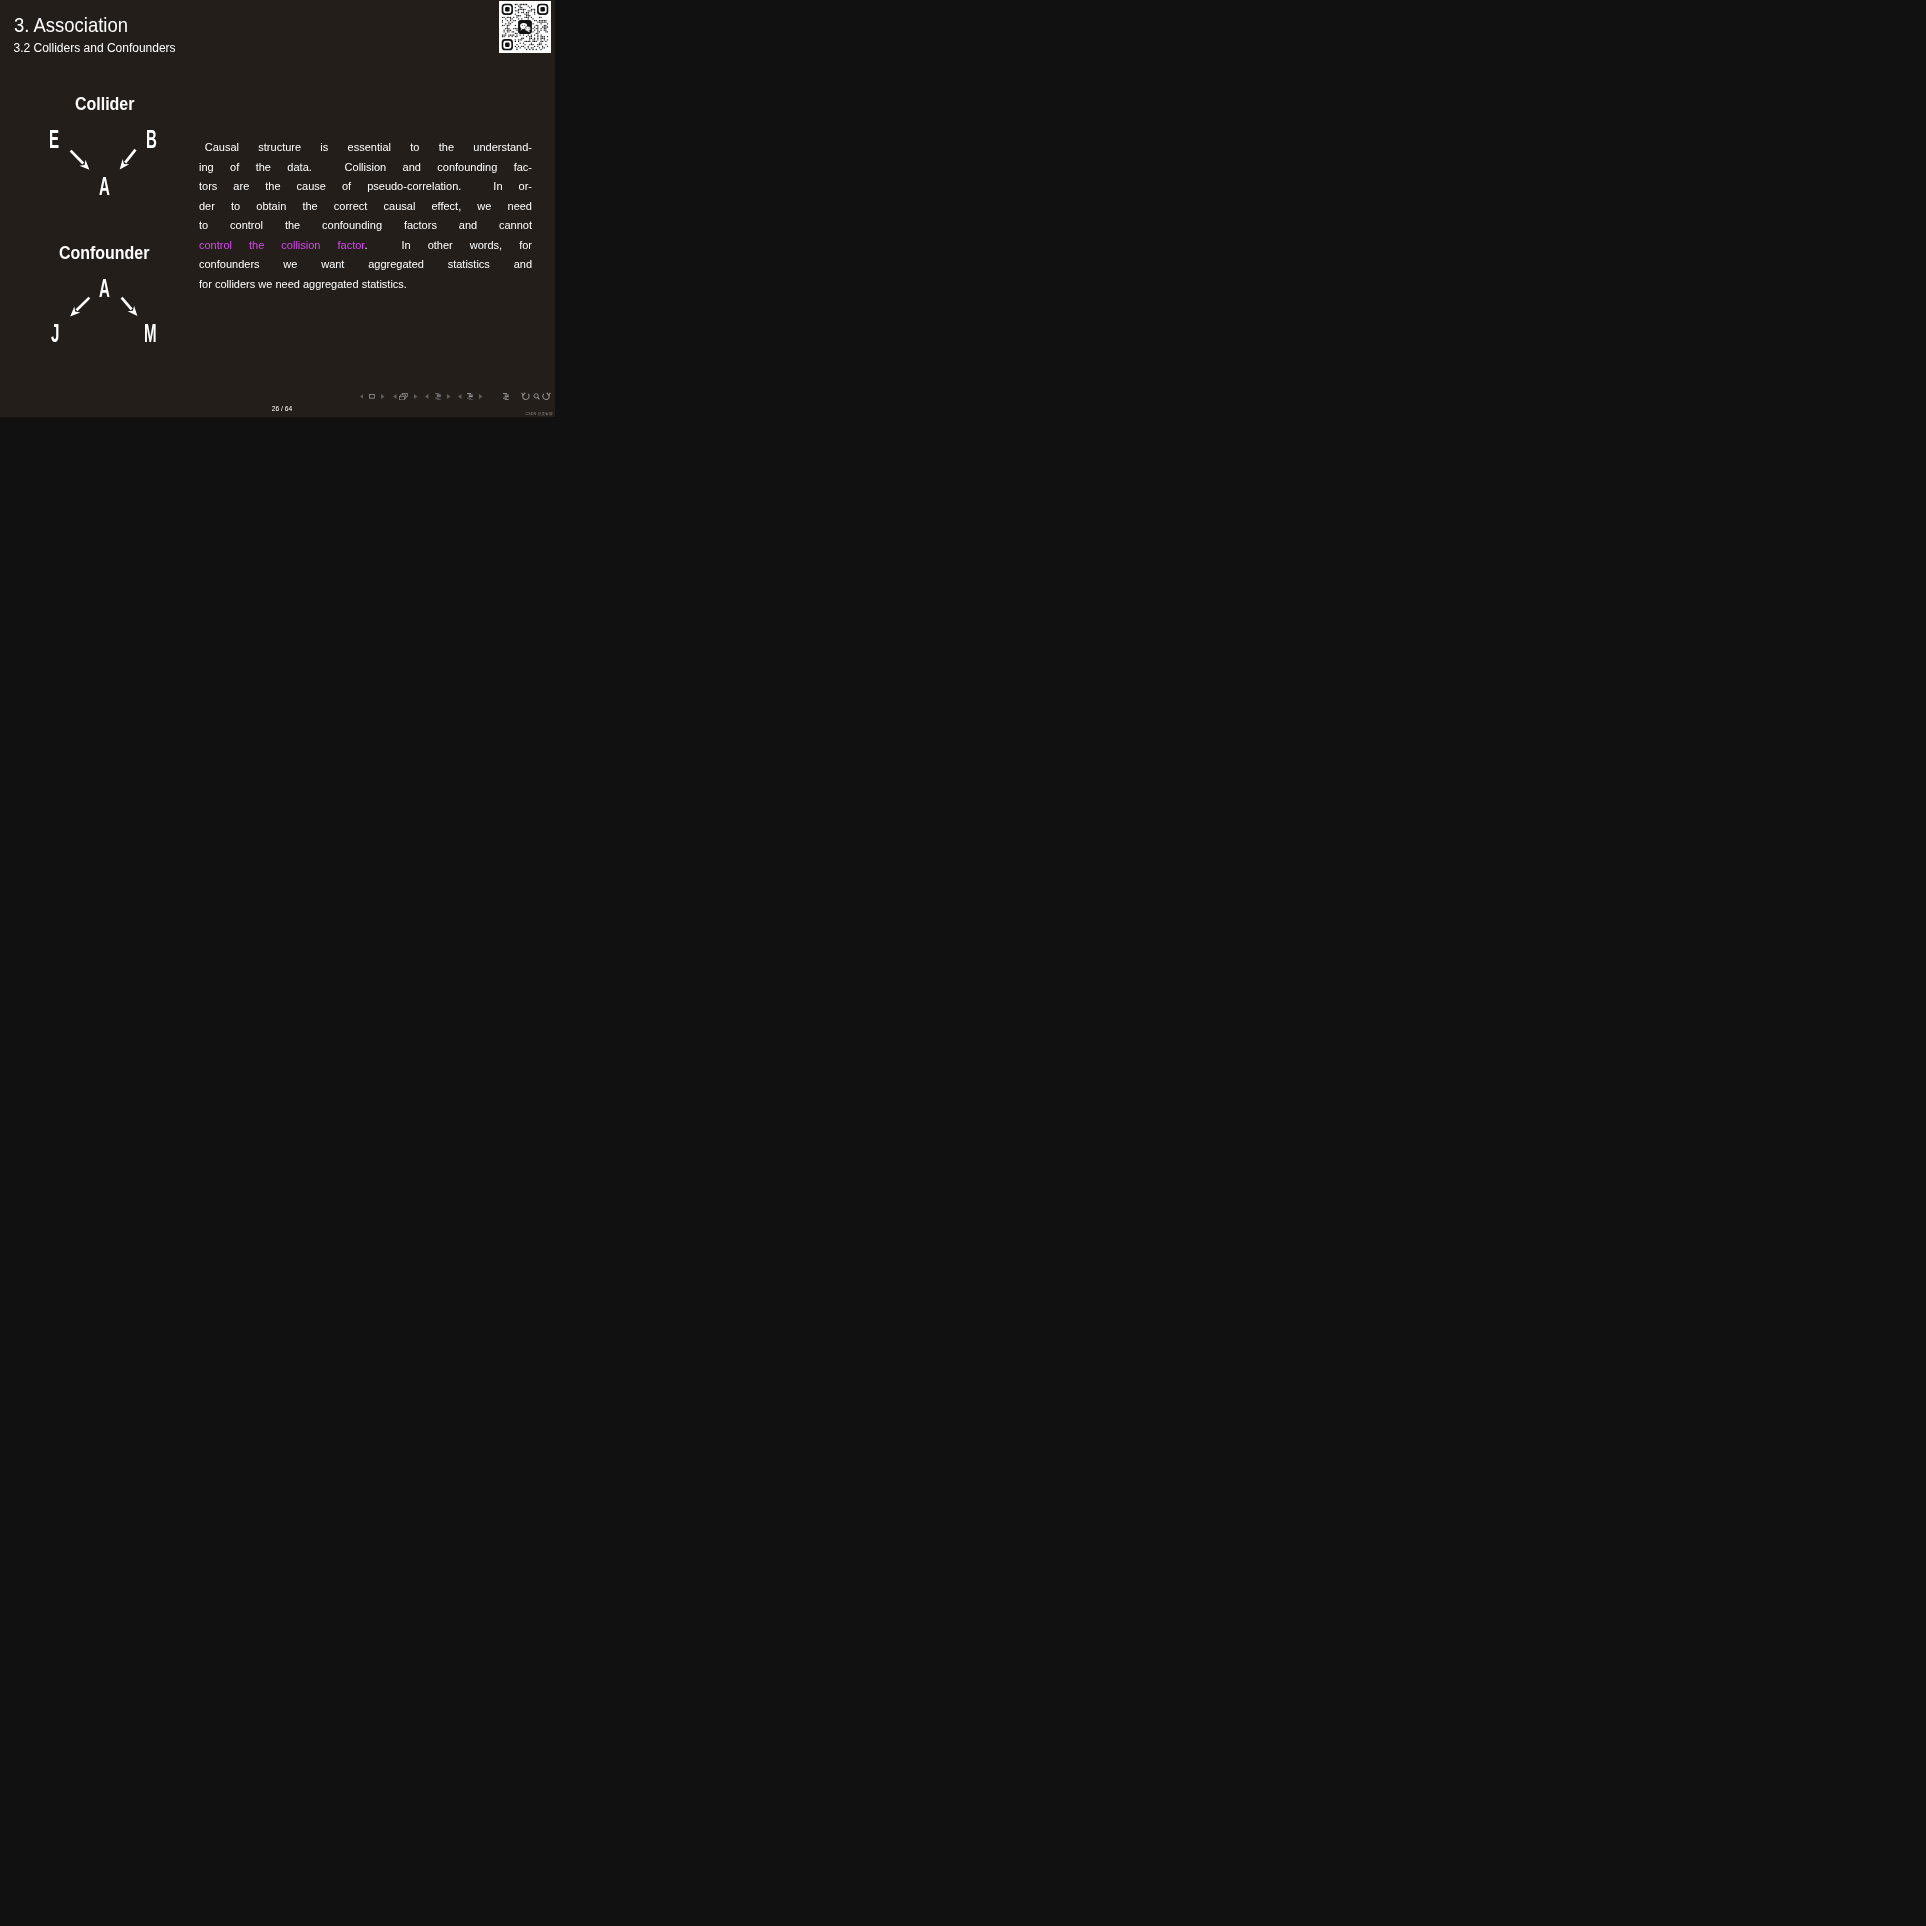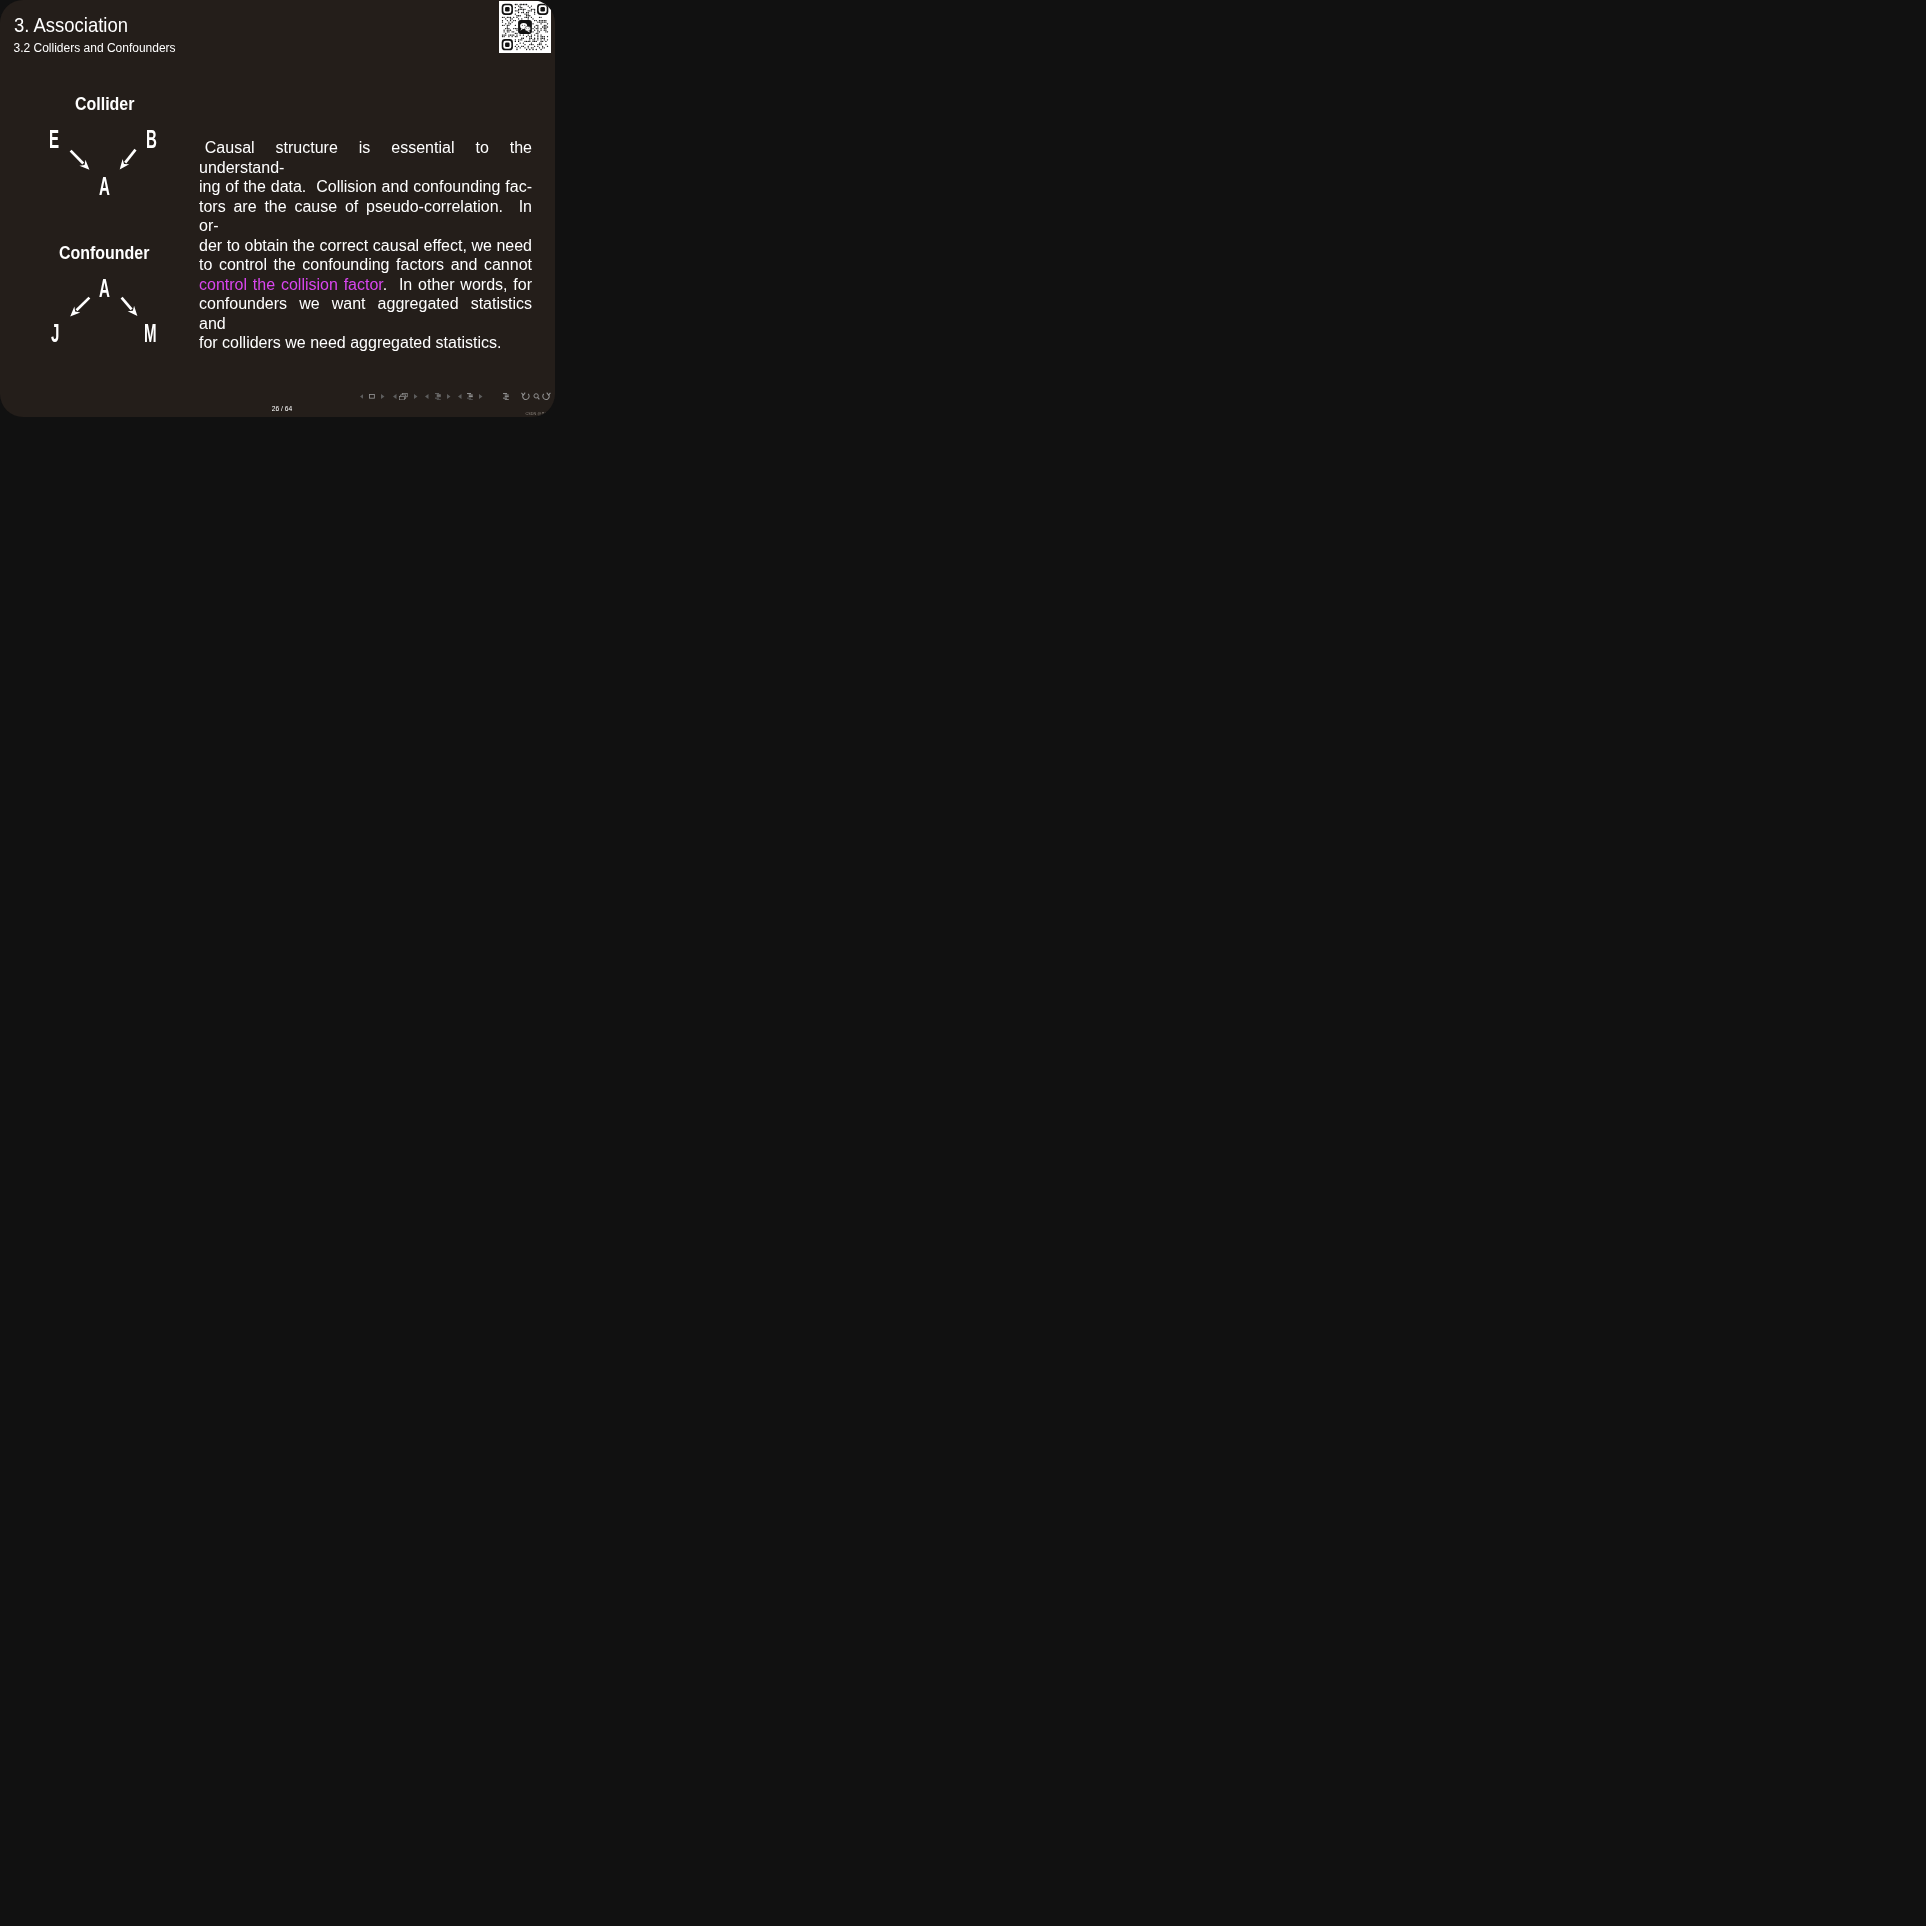--- a/index.html
+++ b/index.html
@@ -21,41 +21,41 @@
   }
   .node {
     position:absolute; font-size:26px; font-weight:700; line-height:1;
     transform:scaleX(0.58); transform-origin:left top; white-space:nowrap;
   }
   .arrow { position:absolute; transform-origin:0px 5px; }
   .arrow line   { stroke:#fff; stroke-width:7; }
   .arrow polygon{ fill:#fff; }
   .para {
     position:absolute; left:199px; top:138px; width:333px;
-    font-size:16px; line-height:19.5px; color:#fff;
+    font-size:11px; line-height:19.5px; color:#fff;
   }
   .pline { width:333px; }
   .just  { text-align:justify; text-align-last:justify; }
   .indent{ text-indent:5.8px; }
   .pagenum {
     position:absolute; left:253px; top:405px; width:58px; text-align:center;
     font-size:6.7px; color:#fff;
   }
   .watermark {
     position:absolute; right:2.3px; top:411px; font-size:3.7px; color:#8f8880;
     letter-spacing:0.1px;
   }
   .qr { position:absolute; left:499px; top:0.8px; width:52px; height:52px; }
   .nav { position:absolute; left:358px; top:392px; width:195px; height:10px; }
   .nav .ni { position:absolute; display:block; }
 </style>
 </head>
 <body>
 
-<div class="slide" style="background: rgb(36, 30, 26); border-radius: 23px;">
+<div class="slide" style="background: rgb(36, 30, 26);">
 
   <div class="title">3. Association</div>
   <div class="subtitle">3.2 Colliders and Confounders</div>
 
   <div class="qr" id="qr"><svg width="52" height="52" viewBox="0 0 135 135" xmlns="http://www.w3.org/2000/svg">
         <rect width="135" height="135" fill="#ffffff"></rect>
         <rect x="40.80" y="7.42" width="3.34" height="3.34" rx="1.17" fill="#111111"></rect>
         <rect x="44.97" y="7.42" width="3.34" height="3.34" rx="1.17" fill="#111111"></rect>
         <rect x="53.31" y="7.42" width="3.34" height="3.34" rx="1.17" fill="#111111"></rect>
         <rect x="57.49" y="7.42" width="3.34" height="3.34" rx="1.17" fill="#111111"></rect>

